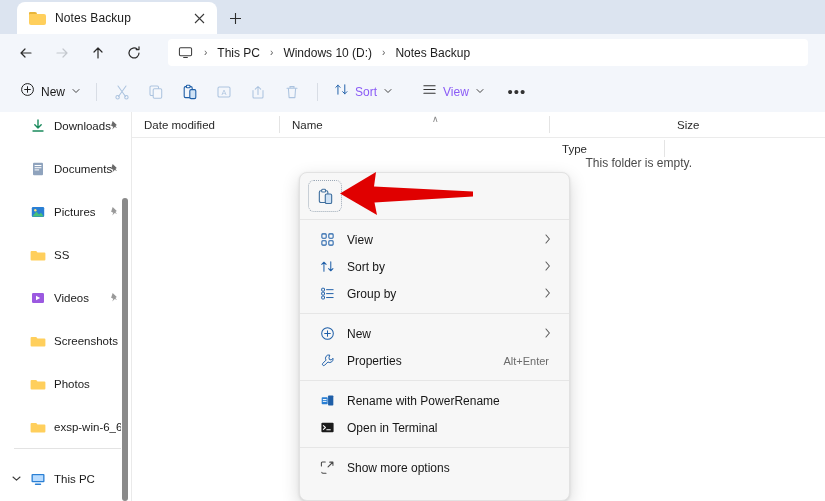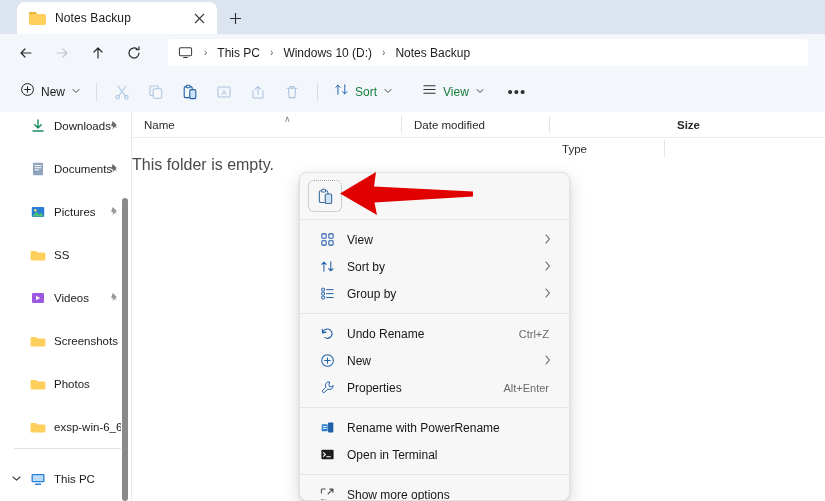--- a/index.html
+++ b/index.html
@@ -116,21 +116,21 @@
   .cmd-icon {
     width: 34px; height: 28px;
     display: flex; align-items: center; justify-content: center;
     border-radius: 4px;
   }
   .cmd-icon.dim { opacity: .33; }
   .cmd-text {
     display: flex; align-items: center; gap: 6px;
     height: 28px; padding: 0 8px; border-radius: 4px;
   }
-  .cmd-text-label { font-size: 12px; color: #15803d; }
+  .cmd-text-label { font-size: 12px; color: #8b5cf6; }
   .cmd-dots {
     width: 30px; height: 28px; margin-left: 10px;
     display: flex; align-items: center; justify-content: center;
     border-radius: 4px; font-size: 15px; color: #333; letter-spacing: 1px;
   }
 
   
   .sidebar {
     position: absolute; left: 0; top: 112px;
     width: 131px; height: 389px;
@@ -197,33 +197,33 @@
     position: relative; padding-left: 12px;
   }
   .col::after {
     content: ""; position: absolute; right: 0; top: 4px;
     width: 1px; height: 17px; background: #e4e4e4;
   }
   .col.last::after { display: none; }
   .col-name  { width: 270px; }
   .col-date  { width: 148px; }
   .col-type  { width: 115px; margin-top: 48px; }
-  .col-size  { width: 70px; font-weight: bold; }
+  .col-size  { width: 70px; }
   .sort-caret {
     position: absolute; left: 152px; top: 2px;
     font-size: 9px; color: #8a8a8a;
   }
   .headline {
     position: absolute; left: 0; top: 25px;
     width: 693px; height: 1px; background: #ebebeb;
   }
   .empty-msg {
     position: absolute; left: 0; top: 44px;
-    width: 560px; text-align: left;
-    font-size: 16px; color: #4a4a4a;
+    width: 560px; text-align: right;
+    font-size: 12px; color: #4a4a4a;
   }
 
   
   .ctxmenu {
     position: absolute; left: 299px; top: 172px;
     width: 271px; height: 329px;
     background: #f7f7f7;
     border: 1px solid #e2e2e2;
     border-radius: 8px;
     box-shadow: 0 6px 18px rgba(0,0,0,.16), 0 1px 3px rgba(0,0,0,.10);
@@ -581,26 +581,26 @@
       <span class="nav-label">Mahesh (E:)</span>
     </div>
   </div>
 
   <div class="sb-track"></div>
   <div class="sb-thumb"></div>
   <div class="vdiv"></div>
 
   <div class="filearea">
     <div class="colhead">
+      <div class="col col-date">
+        <span>Date modified</span>
+      </div>
       <div class="col col-name">
         <span>Name</span>
         <span class="sort-caret">∧</span>
-      </div>
-      <div class="col col-date">
-        <span>Date modified</span>
       </div>
       <div class="col col-type">
         <span>Type</span>
       </div>
       <div class="col col-size last">
         <span>Size</span>
       </div>
     </div>
     <div class="headline"></div>
     <div class="empty-msg">This folder is empty.</div>
@@ -667,30 +667,20 @@
         <svg width="7" height="10" viewBox="0 0 7 10">
             <path d="M2 1 L5.4 5 L2 9" stroke="#5c5c5c" stroke-width="1.1" fill="none" stroke-linecap="round" stroke-linejoin="round"></path>
           </svg>
       </span>
     </div>
 
     <div class="ctx-gap"></div>
     <div class="ctx-divider"></div>
     <div class="ctx-gap"></div>
 
-    <div class="ctx-item">
-      <span class="ctx-ico">
-        <svg width="15" height="15" viewBox="0 0 16 16">
-          <path d="M3 7 A5 5 0 1 1 5.2 12.4" stroke="#1f5fa8" stroke-width="1.2" fill="none" stroke-linecap="round"></path>
-          <path d="M2.4 3.6 L2.8 7.3 L6.4 6.5" stroke="#1f5fa8" stroke-width="1.2" fill="none" stroke-linecap="round" stroke-linejoin="round"></path>
-        </svg>
-      </span>
-      <span class="ctx-label">Undo Rename</span>
-      <span class="ctx-accel">Ctrl+Z</span>
-    </div>
 
     <div class="ctx-item">
       <span class="ctx-ico">
         <svg width="15" height="15" viewBox="0 0 16 16">
           <circle cx="8" cy="8" r="6.2" stroke="#1f5fa8" stroke-width="1.1" fill="none"></circle>
           <path d="M8 5 V11 M5 8 H11" stroke="#1f5fa8" stroke-width="1.1" stroke-linecap="round"></path>
         </svg>
       </span>
       <span class="ctx-label">New</span>
       <span class="ctx-sub">

